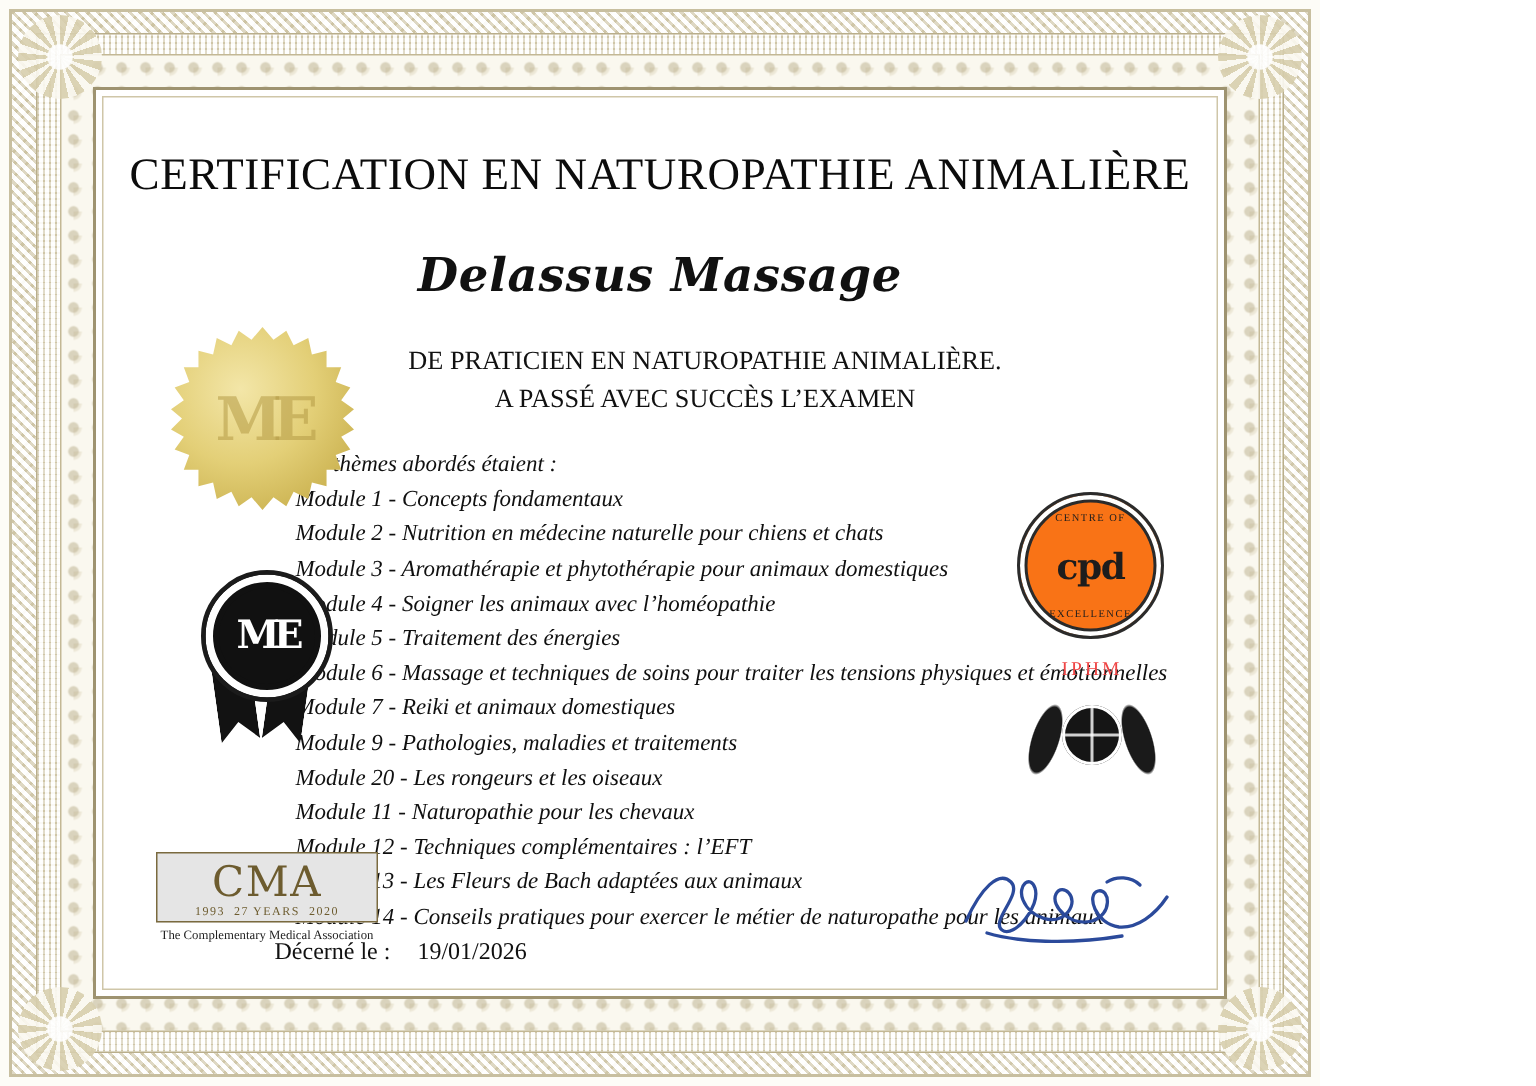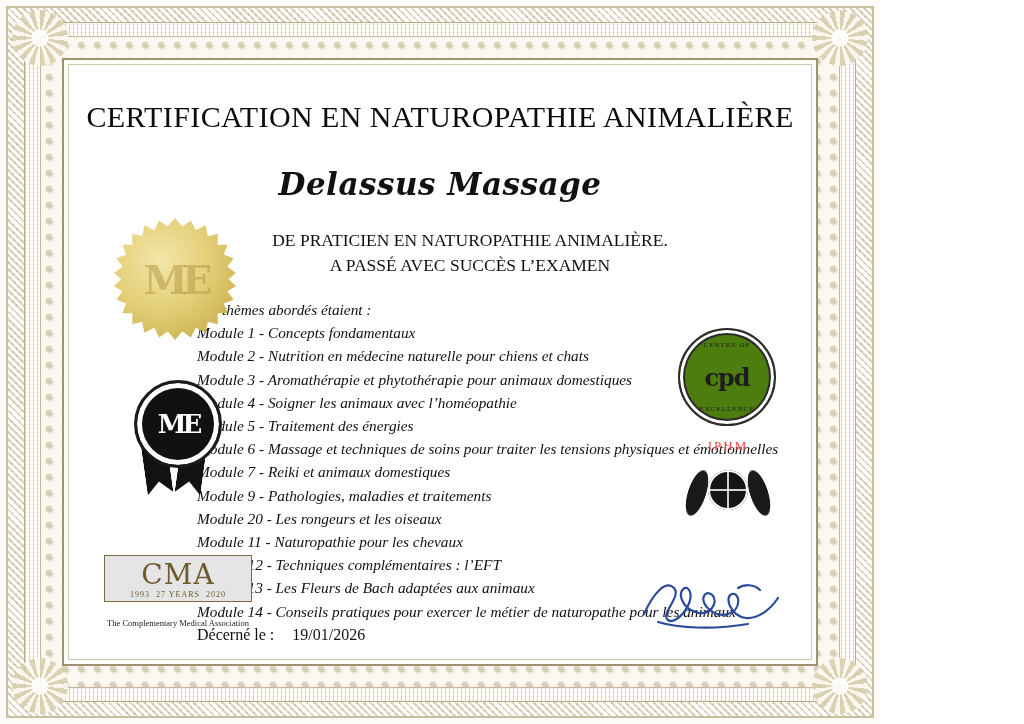--- a/index.html
+++ b/index.html
@@ -182,21 +182,21 @@
     font-size: 15.3px;
     line-height: 23.2px;
     color: #101010;
   }
   .modules .lead { margin-bottom: 0px; }
   .modules .mod { white-space: nowrap; }
 
   .awarded {
     position: absolute;
     bottom: 22px;
-    left: 135px;
+    left: 121px;
     font-size: 16px;
     color: #111111;
   }
   .awarded .date { margin-left: 14px; }
 
   
   .gold-seal {
     position: absolute;
     left: 52px;
     top: 160px;
@@ -289,36 +289,36 @@
     line-height: 30px;
   }
   .cma-logo .years {
     font-size: 8px;
     color: #6d5c2f;
     letter-spacing: 1px;
   }
   .cma-logo .caption {
     font-size: 8.5px;
     color: #222222;
-    margin-top: 16px;
+    margin-top: 3px;
   }
 
   .cpd-badge {
     position: absolute;
     right: 42px;
     top: 270px;
     width: 94px;
     height: 94px;
     border-radius: 50%;
     border: 2px solid #2b2b2b;
     box-shadow: inset 0 0 0 3px #ffffff, inset 0 0 0 5px #2b2b2b;
     display: flex;
     align-items: center;
     justify-content: center;
-    background: #4d7c0f;
+    background: #f97316;
   }
   .cpd-badge .cpd-text {
     font-family: "DejaVu Serif", serif;
     font-size: 24px;
     font-weight: bold;
     color: #1d1d1d;
     letter-spacing: -1px;
   }
   .cpd-badge .ring-top,
   .cpd-badge .ring-bottom {

